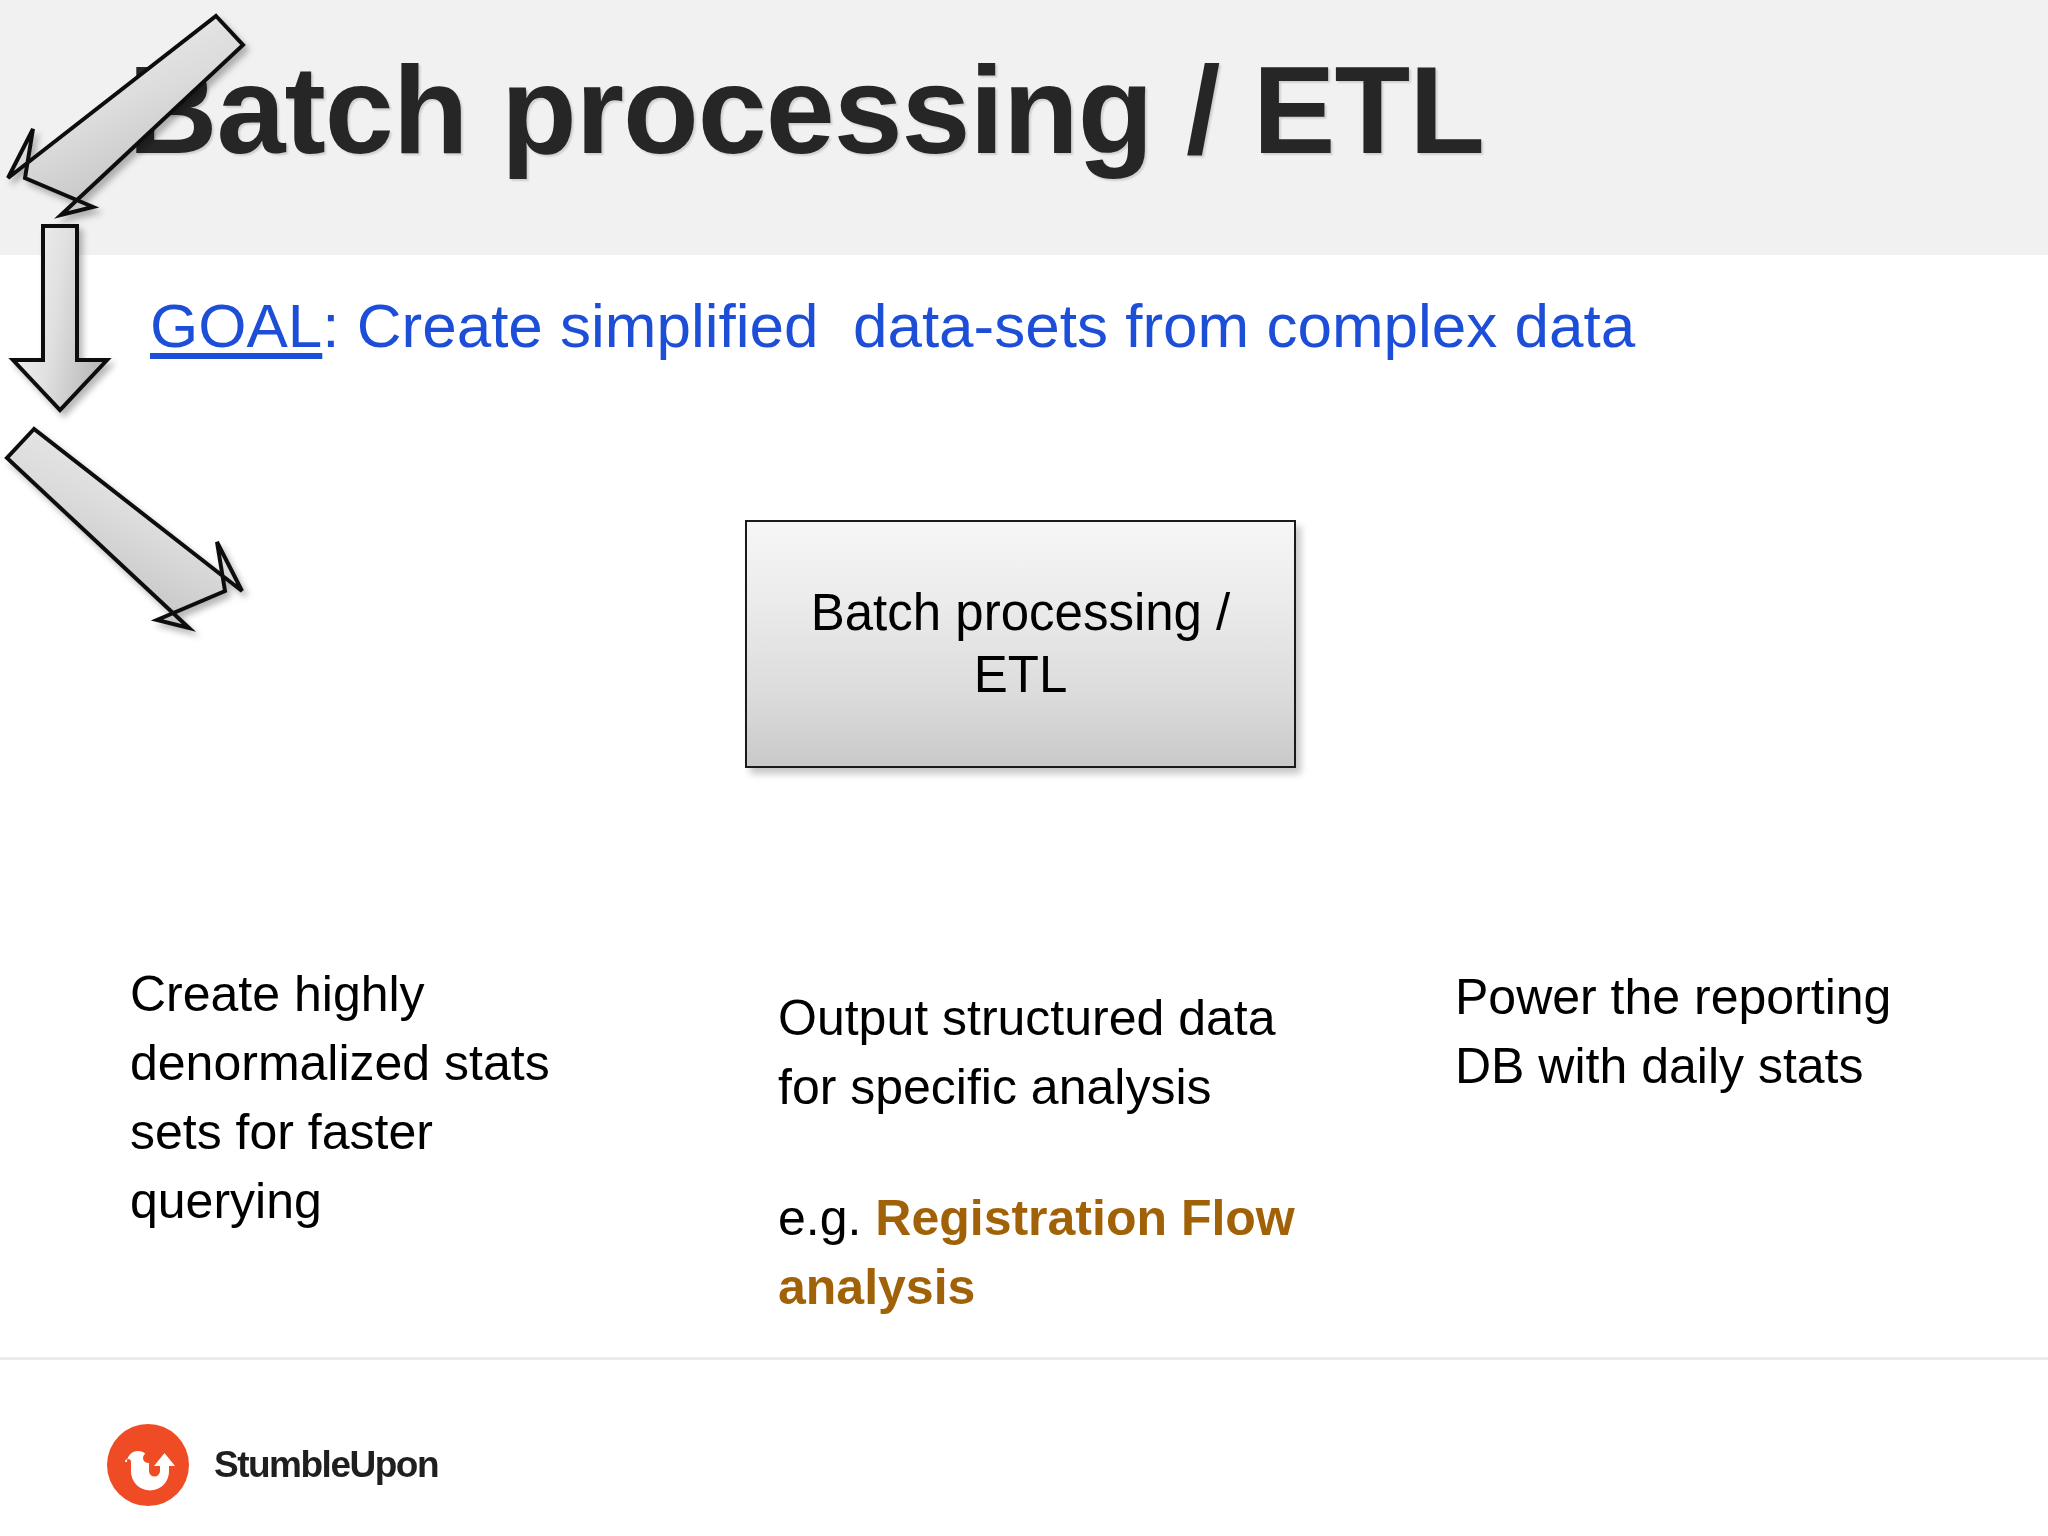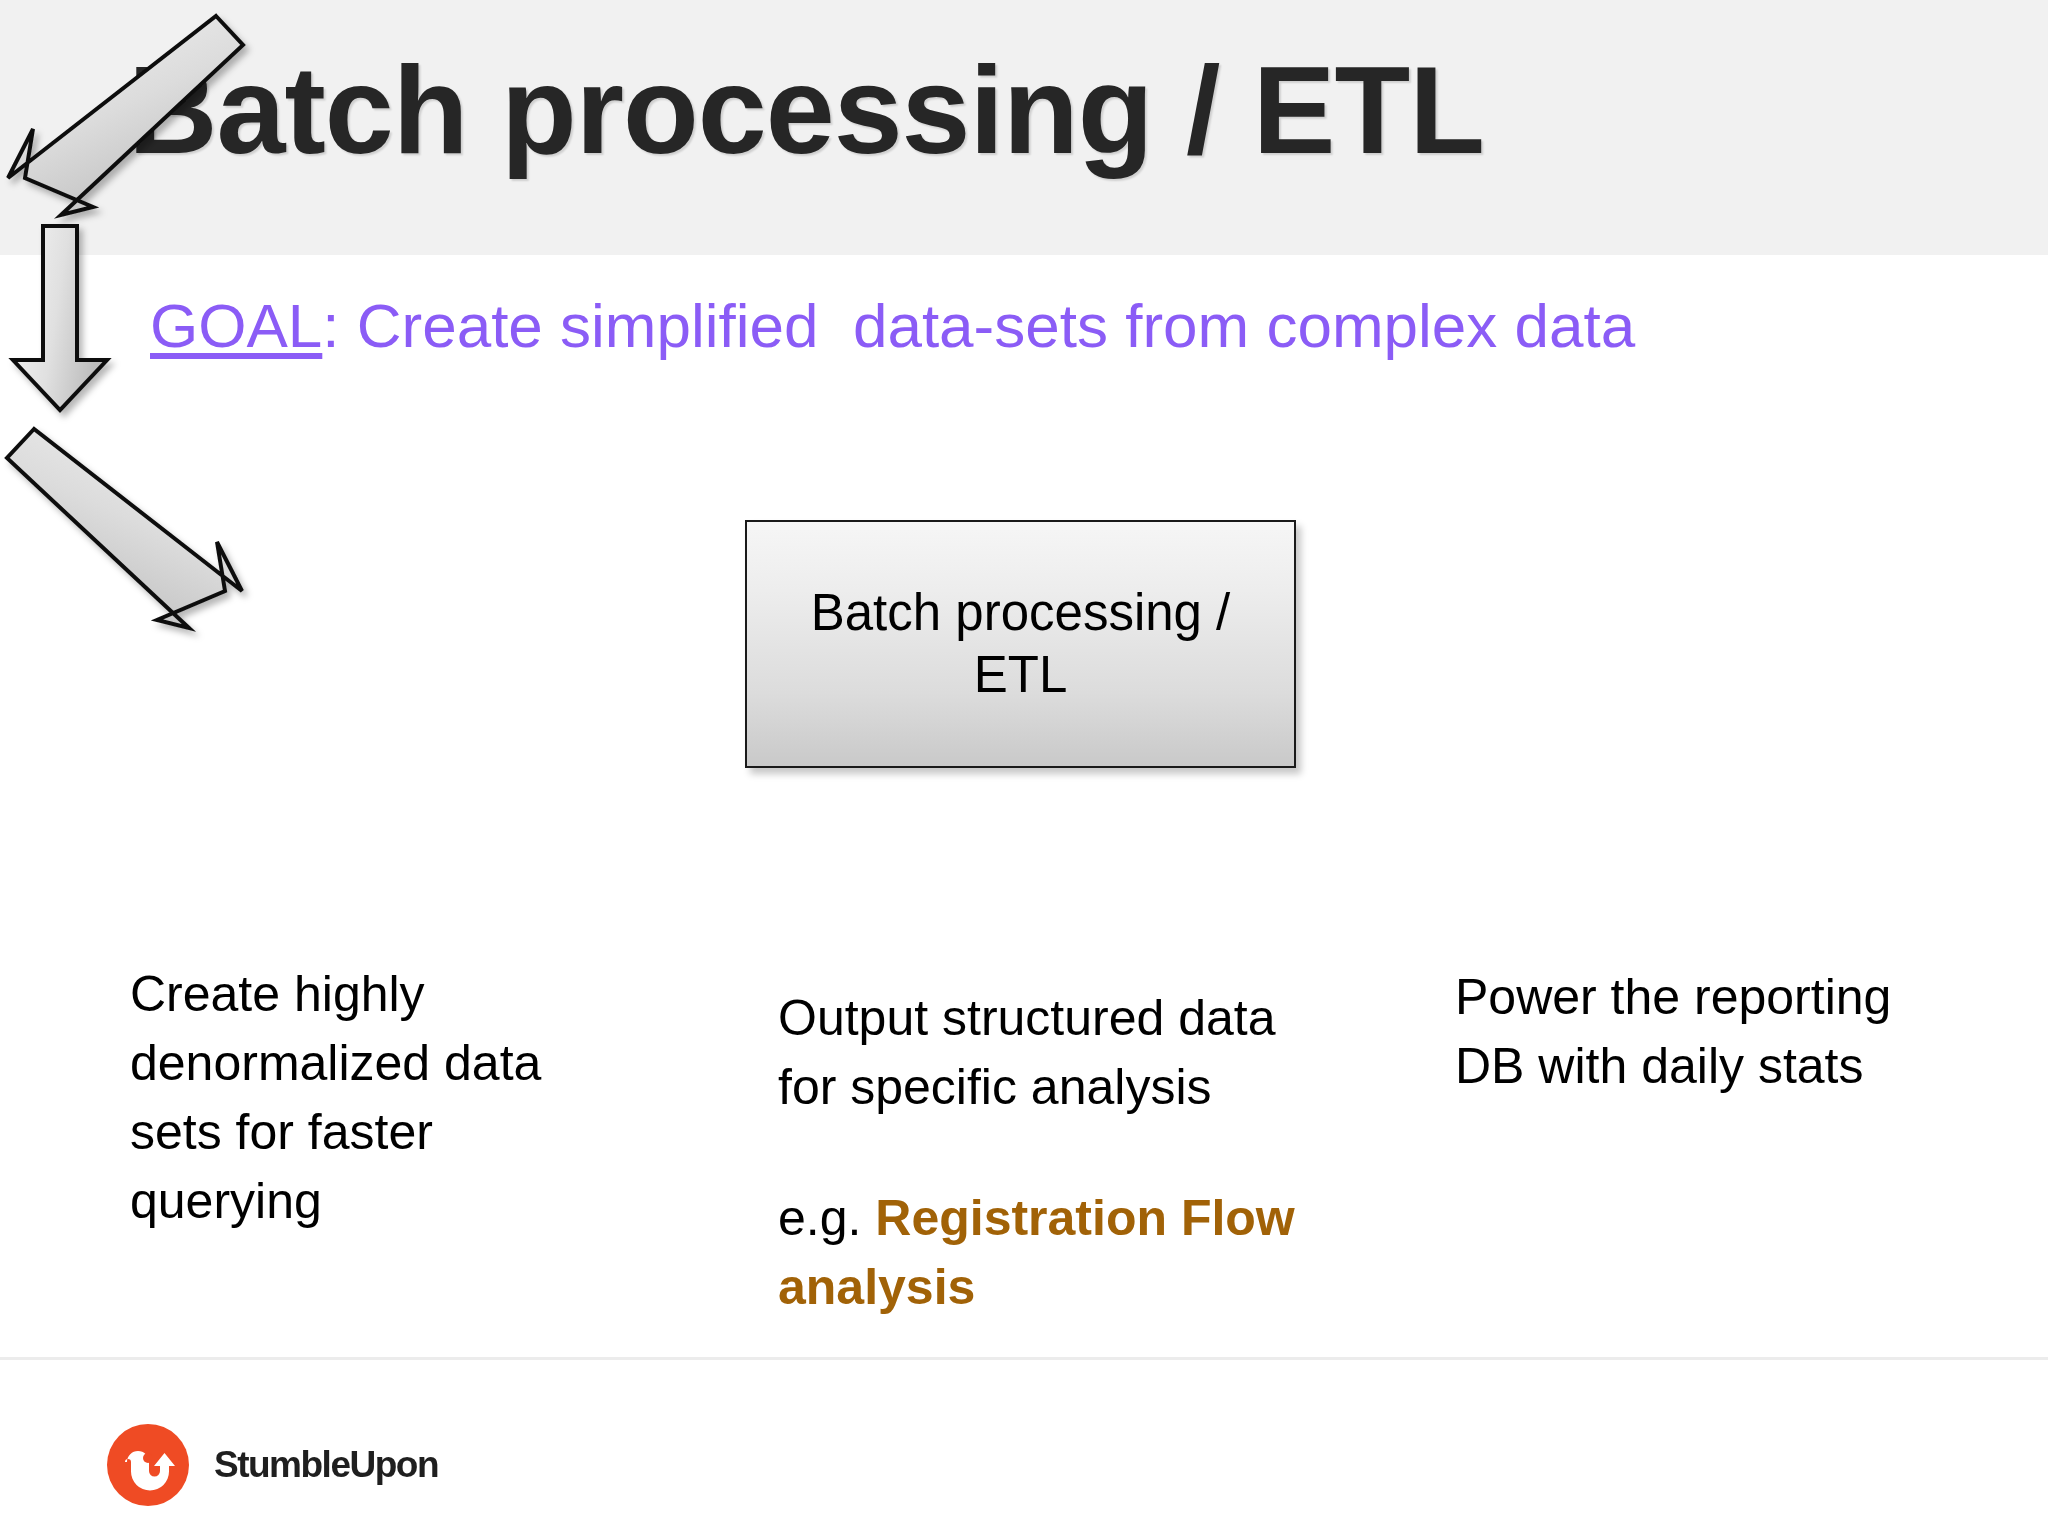--- a/index.html
+++ b/index.html
@@ -40,21 +40,21 @@
   }
 
   
   #goal-line {
     position: absolute;
     left: 150px;
     top: 292px;
     font-family: "Liberation Sans", "DejaVu Sans", sans-serif;
     font-size: 62px;
     font-weight: normal;
-    color: #8b5cf6;
+    color: #1d4ed8;
     line-height: 1.1;
     white-space: pre;
   }
   #goal-label {
     text-decoration: underline;
     text-underline-offset: 6px;
   }
 
   
   #process-box {
@@ -202,21 +202,21 @@
         </linearGradient>
         <filter id="shRight" x="-30%" y="-30%" width="180%" height="180%">
           <feDropShadow dx="4" dy="5" stdDeviation="3" flood-color="#000000" flood-opacity="0.28"></feDropShadow>
         </filter>
       </defs>
       <polygon filter="url(#shRight)" points="34,14 7,43 189,213 157,205 225,176 217,127 242,176" fill="url(#gradRight)" stroke="#111111" stroke-width="4" stroke-linejoin="miter"></polygon>
     </svg>
   </div>
 
   <div id="col-left" class="col">
-    <div>Create highly denormalized data sets for faster querying</div>
+    <div>Create highly denormalized stats sets for faster querying</div>
   </div>
 
   <div id="col-mid" class="col">
     <div>Output structured data for specific analysis</div>
     <div class="col-example"><span>e.g. </span><span class="example-highlight">Registration Flow analysis</span></div>
   </div>
 
   <div id="col-right" class="col">
     <div>Power the reporting DB with daily stats</div>
   </div>

